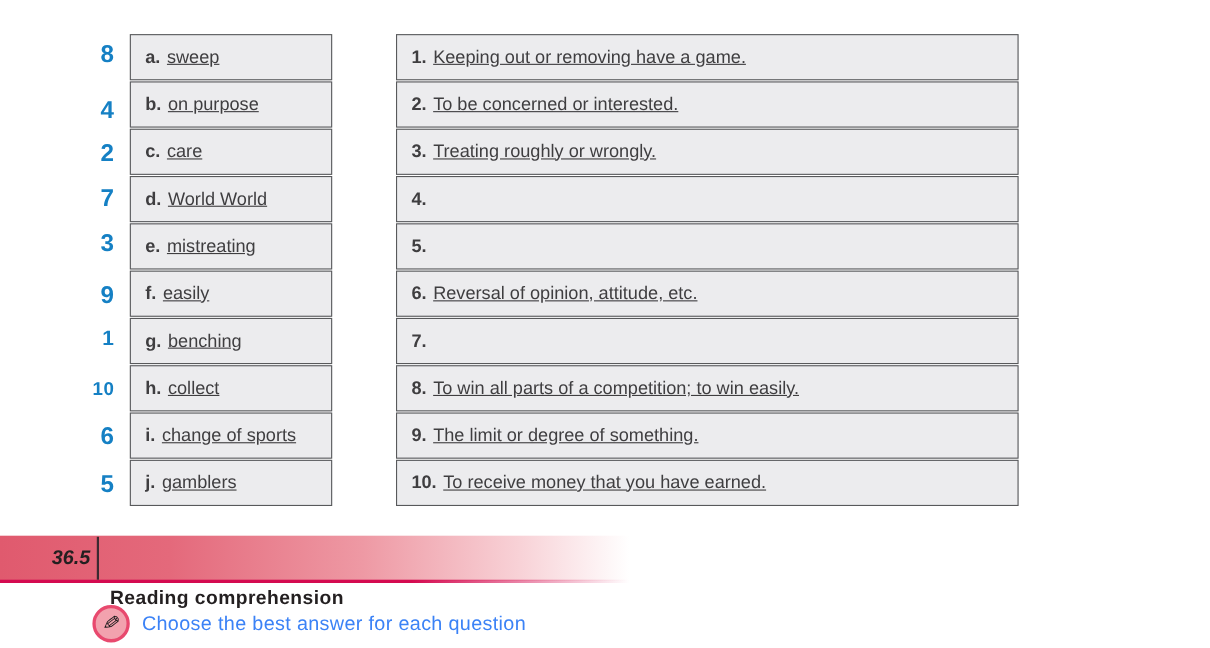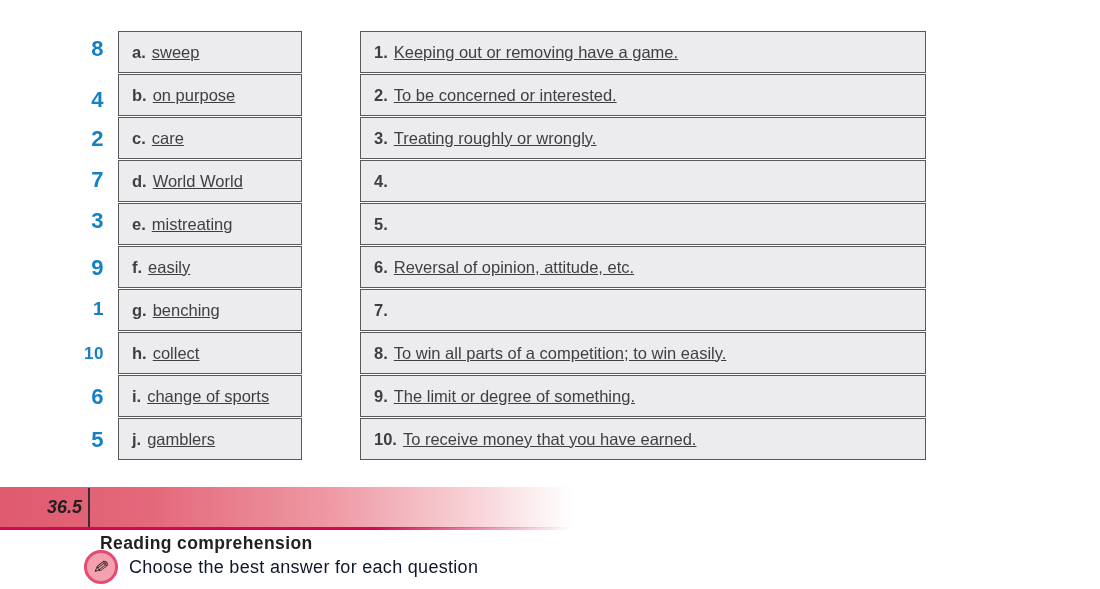--- a/index.html
+++ b/index.html
@@ -99,21 +99,21 @@
     flex:0 0 auto;
   }
   .pencil-glyph {
     display:block;
     color:#1a1a1a;
     font-size:19px; line-height:1;
     transform:scaleX(-1) rotate(-8deg);
   }
   .instruction-text {
     margin-left:11px;
-    color:#0f172a;
+    color:#3b82f6;
     font-size:18px;
     letter-spacing:0.3px;
   }
 </style>
 </head>
 <body>
 
 <div class="page">
 
   <div class="answer-col">

